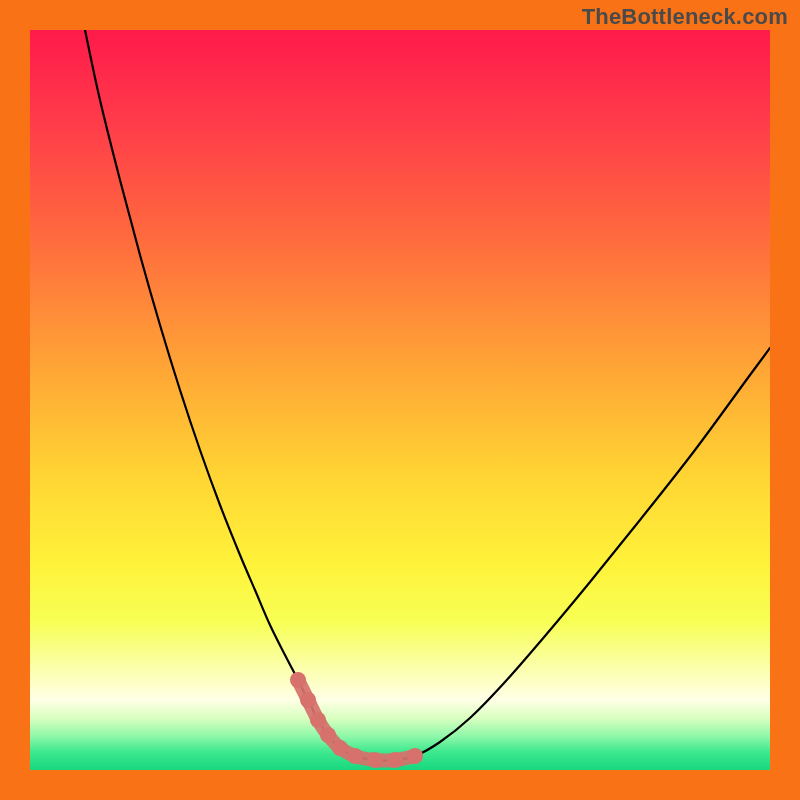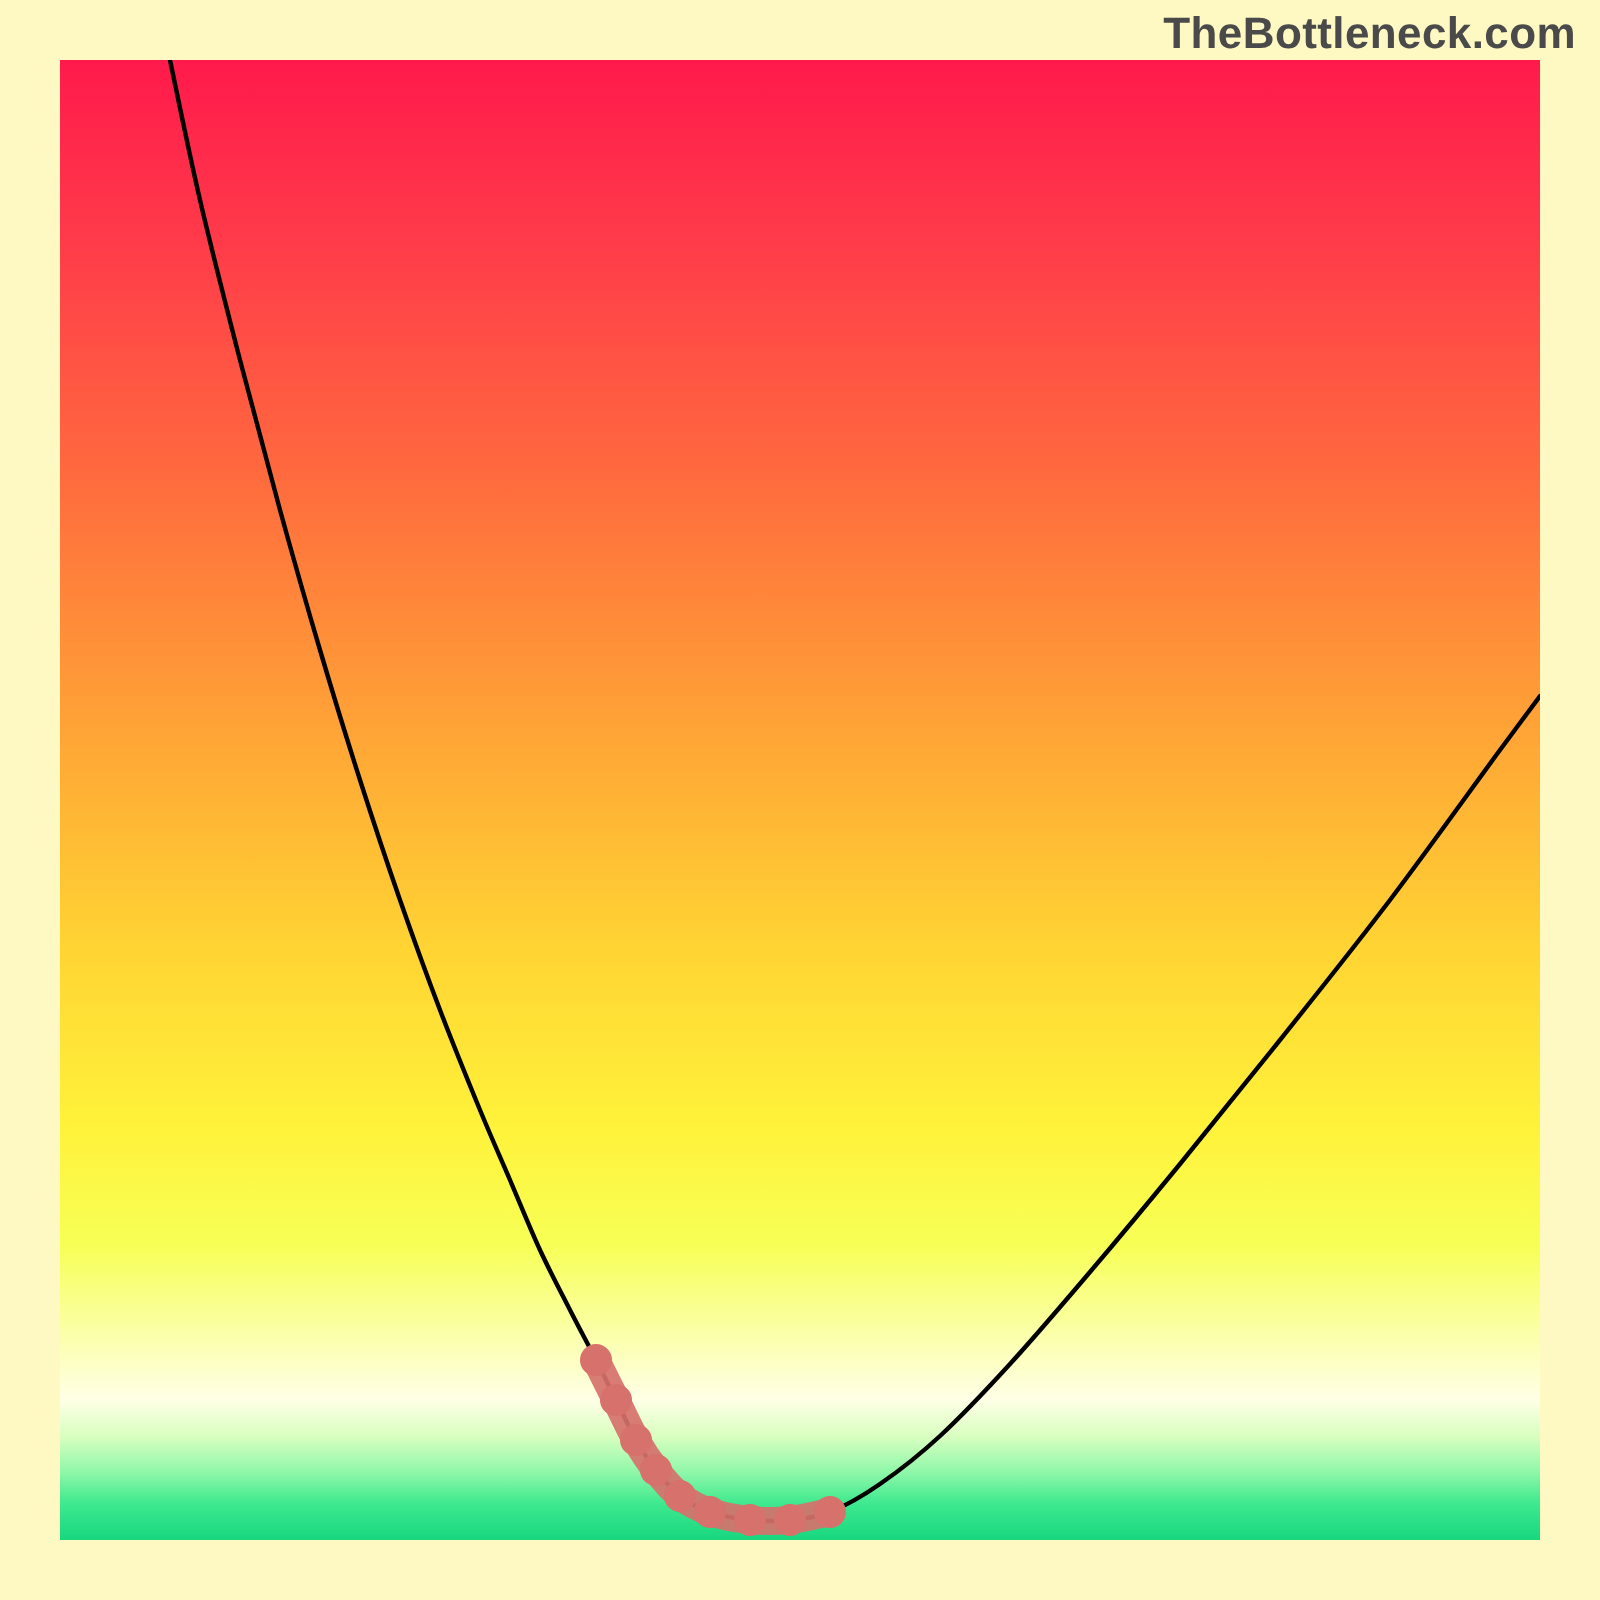--- a/index.html
+++ b/index.html
@@ -8,21 +8,21 @@
     width: 800px;
     height: 800px;
     overflow: hidden;
     font-family: Arial, Helvetica, sans-serif;
     background: #000;
   }
   .frame {
     position: relative;
     width: 800px;
     height: 800px;
-    background: #fef9c3;
+    background: #f97316;
     box-sizing: border-box;
   }
   .plot-area {
     position: absolute;
     left: 30px;
     top: 30px;
     width: 740px;
     height: 740px;
     overflow: hidden;
   }

